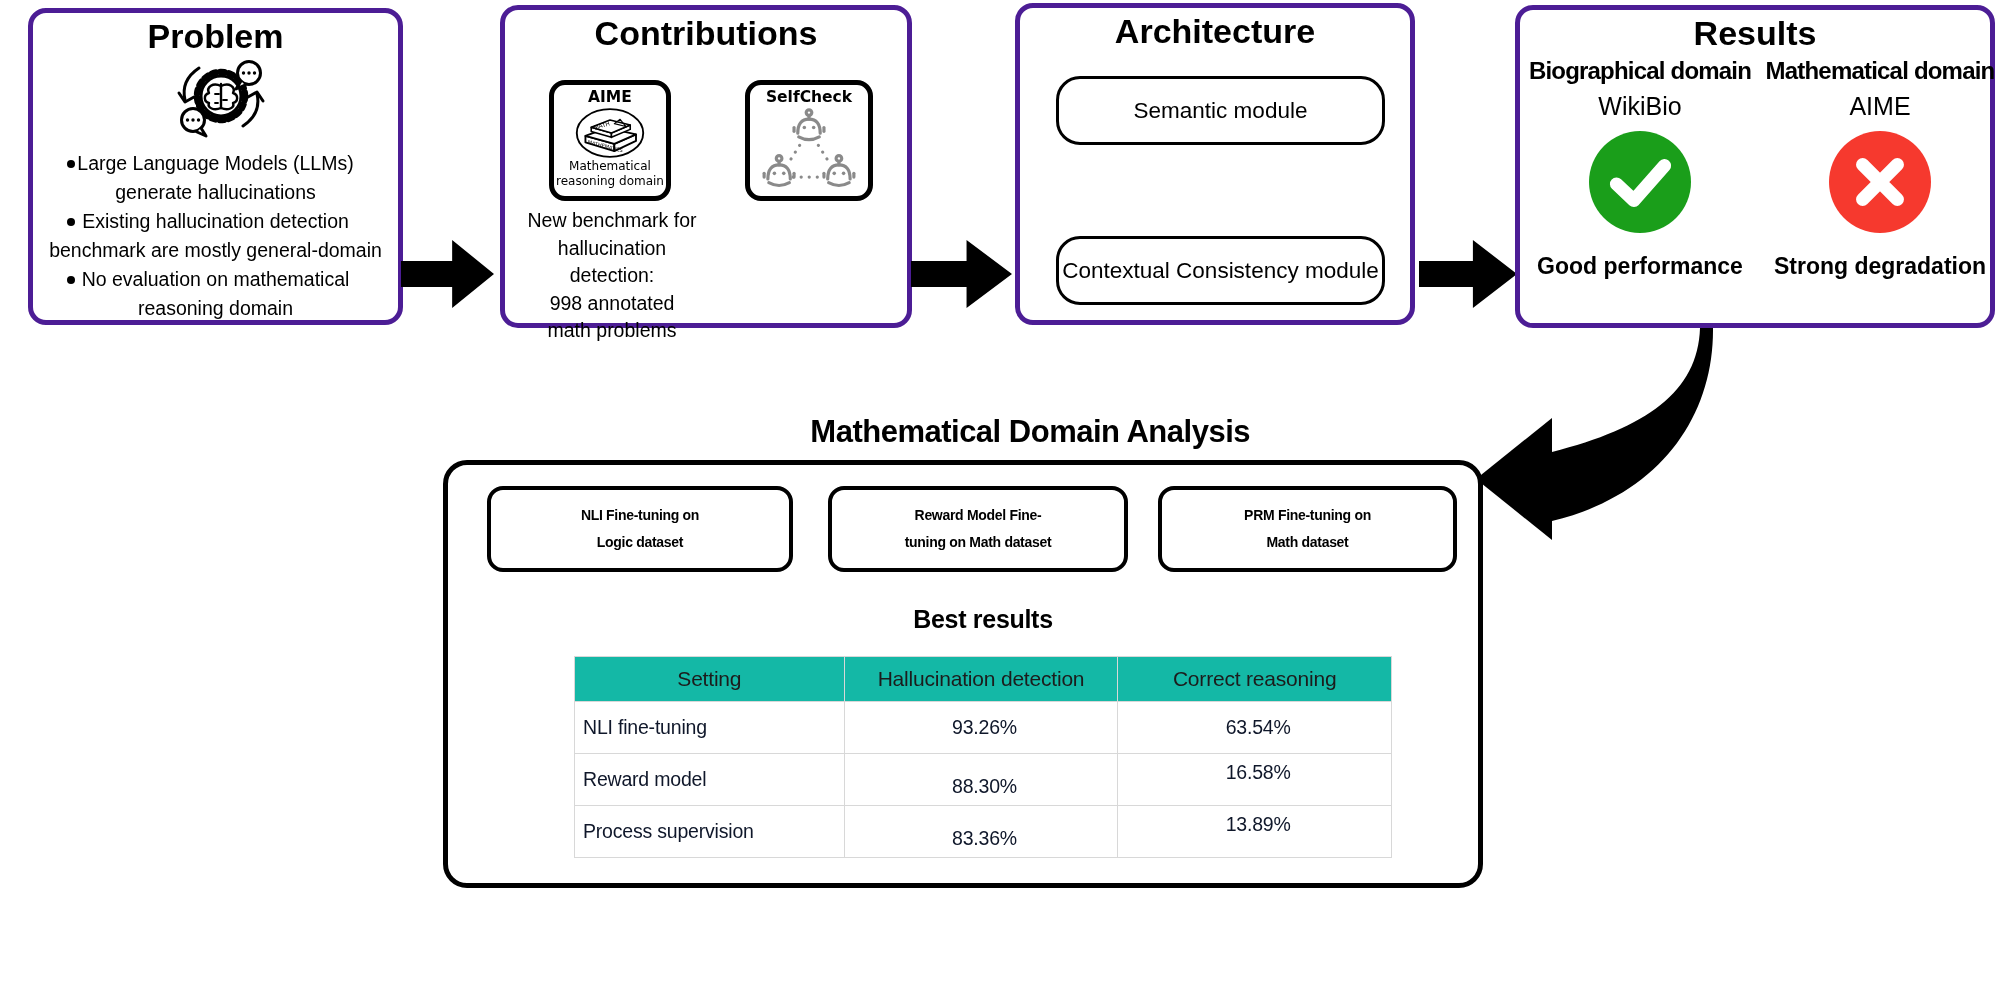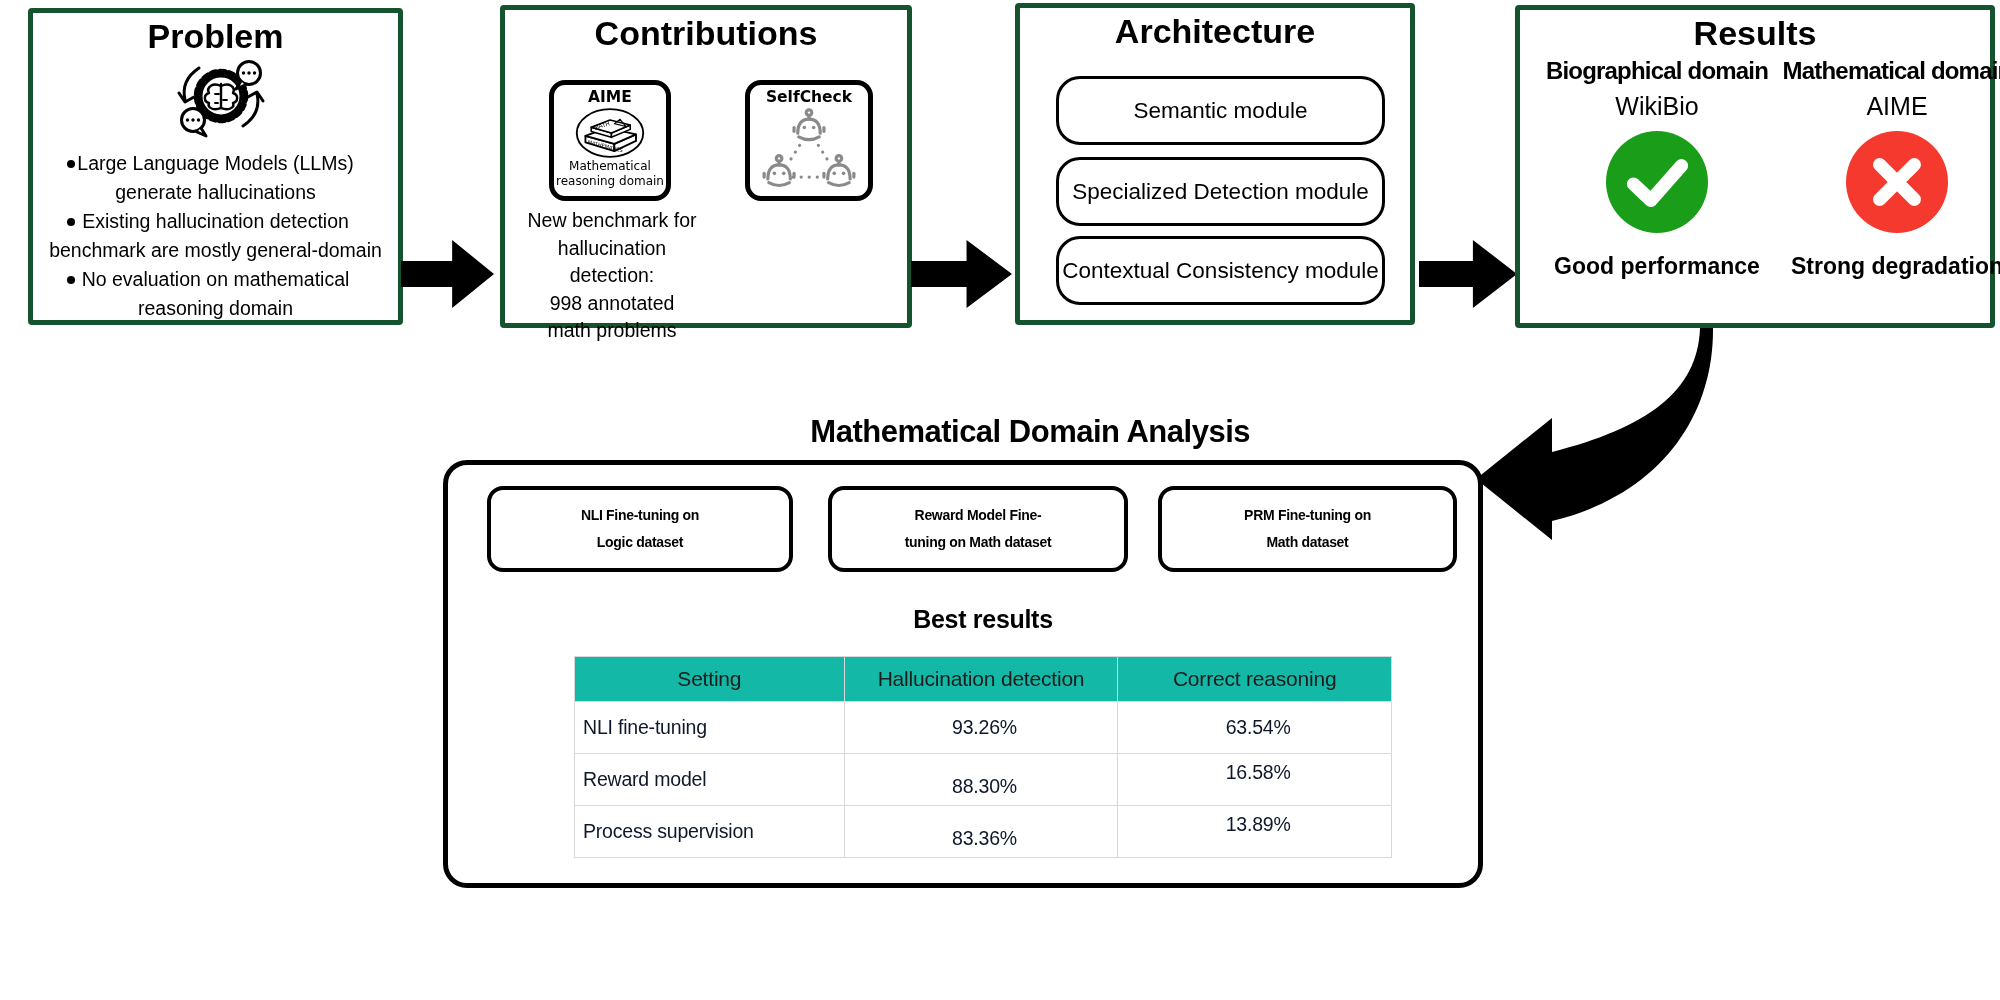--- a/index.html
+++ b/index.html
@@ -1,20 +1,20 @@
 <!DOCTYPE html>
 <html><head>
 <meta charset="utf-8">
 <style>
   html,body{margin:0;padding:0;background:#fff;}
   .canvas{position:relative;width:2000px;height:1000px;background:#ffffff;
           font-family:"Liberation Sans",sans-serif;color:#000;overflow:hidden;}
 
   
-  .panel{position:absolute;background:#fff;border:5px solid #14532d;border-radius:4px;box-sizing:border-box;}
+  .panel{position:absolute;background:#fff;border:5px solid #4c1d95;border-radius:18px;box-sizing:border-box;}
   .panel-title{position:absolute;top:4px;left:0;right:0;text-align:center;font-weight:bold;font-size:34px;}
 
   
   #panel-problem{left:28px;top:8px;width:375px;height:317px;}
   #problem-icon{position:absolute;left:142px;top:42px;width:92px;height:84px;}
   .bullets{position:absolute;top:136px;left:8px;right:8px;}
   .bullet-item{position:relative;height:58px;font-size:19.5px;line-height:28.5px;
                text-align:center;white-space:pre-line;}
   .bullet-item::before{content:"";position:absolute;left:26px;top:11px;width:8px;height:8px;
                border-radius:50%;background:#000;}
@@ -34,21 +34,21 @@
   #caption-selfcheck{left:194px;top:206px;width:216px;}
 
   
   #panel-arch{left:1015px;top:3px;width:400px;height:322px;}
   .module{position:absolute;left:36px;width:329px;height:69px;border:3.5px solid #000;border-radius:24px;
           display:flex;align-items:center;justify-content:center;font-size:22.5px;box-sizing:border-box;background:#fff;}
   #module-1{top:68px;} #module-2{top:149px;} #module-3{top:228px;}
 
   
   #panel-results{left:1515px;top:5px;width:480px;height:323px;}
-  .res-col{position:absolute;top:0;width:240px;height:100%;padding-left:34px;}
+  .res-col{position:absolute;top:0;width:240px;height:100%;}
   #res-col-bio{left:0;} #res-col-math{left:240px;}
   .res-domain{position:absolute;top:47px;left:0;right:0;text-align:center;font-weight:bold;
               font-size:24px;letter-spacing:-0.8px;white-space:nowrap;}
   .res-dataset{position:absolute;top:82px;left:0;right:0;text-align:center;font-size:25px;}
   .res-icon{position:absolute;top:121px;left:50%;margin-left:-51px;width:102px;height:102px;}
   .res-verdict{position:absolute;top:243px;left:0;right:0;text-align:center;font-weight:bold;font-size:23px;}
 
   
   .flow-arrow{position:absolute;top:238px;height:72px;}
   #arrow-1{left:401px;width:93px;} #arrow-2{left:911px;width:101px;} #arrow-3{left:1419px;width:98px;}
@@ -177,21 +177,20 @@
 math problems</div>
   </div>
 
   <svg class="flow-arrow" id="arrow-2" viewBox="0 0 100 72" preserveAspectRatio="none">
     <polygon points="0,23 55,23 55,2 100,36 55,70 55,49 0,49" fill="#000"></polygon>
   </svg>
 
   <div class="panel" id="panel-arch">
     <div class="panel-title">Architecture</div>
     <div class="module" id="module-1">Semantic module</div>
-    <div class="module" id="module-2">Specialized Detection module</div>
     <div class="module" id="module-3">Contextual Consistency module</div>
   </div>
 
   <svg class="flow-arrow" id="arrow-3" viewBox="0 0 100 72" preserveAspectRatio="none">
     <polygon points="0,23 55,23 55,2 100,36 55,70 55,49 0,49" fill="#000"></polygon>
   </svg>
 
   <div class="panel" id="panel-results">
     <div class="panel-title">Results</div>
 

